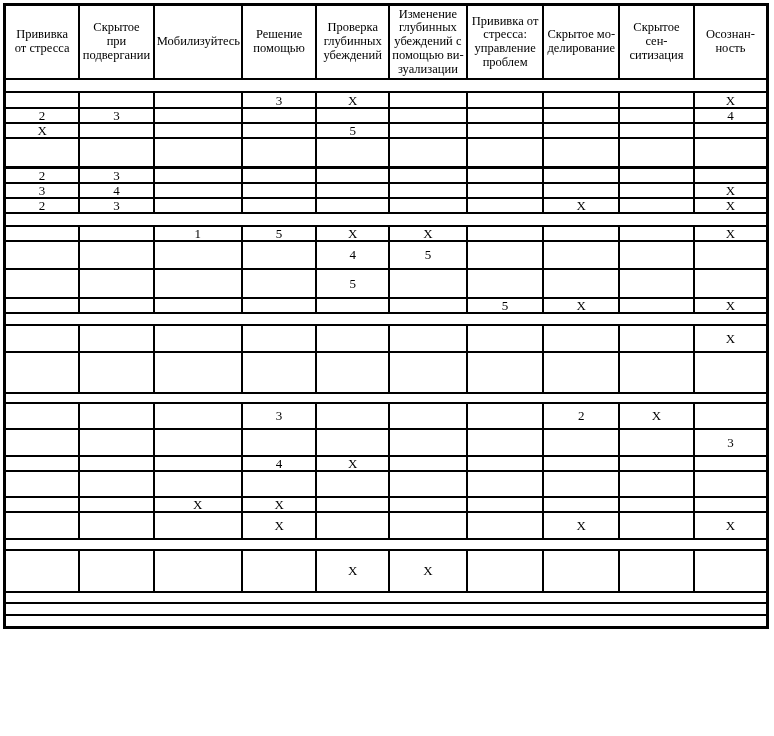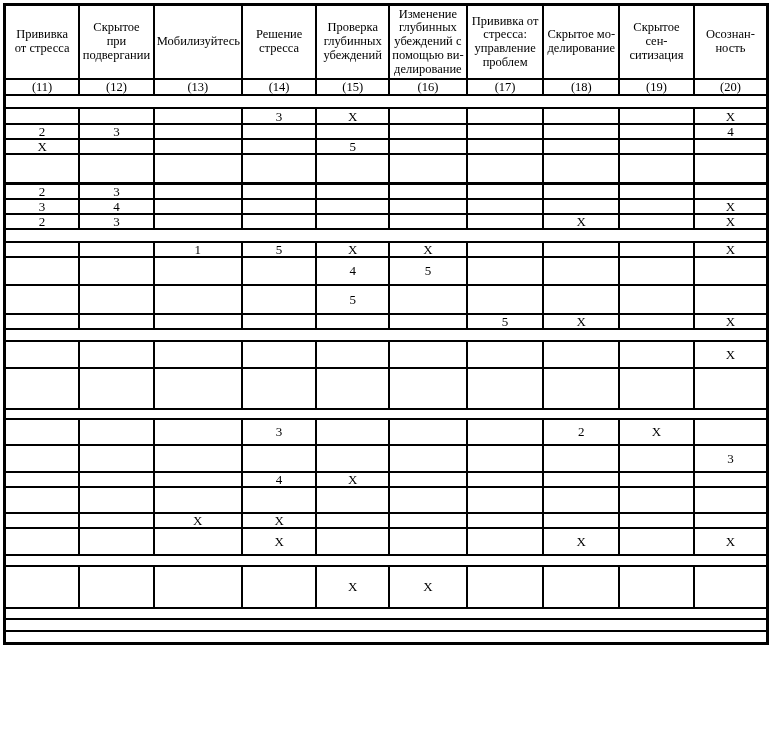--- a/index.html
+++ b/index.html
@@ -77,52 +77,40 @@
       <col style="width:72px">
     </colgroup>
     <thead id="sheet-head">
         <tr>
           <th class="col-title">Прививка
 от стресса</th>
           <th class="col-title">Скрытое при
 подвергании</th>
           <th class="col-title">Мобилизуйтесь</th>
           <th class="col-title">Решение
-стресса</th>
+помощью</th>
           <th class="col-title">Проверка
 глубинных
 убеждений</th>
           <th class="col-title">Изменение
 глубинных
 убеждений с
 помощью ви-
-делирование</th>
+зуализации</th>
           <th class="col-title">Прививка от
 стресса:
 управление
 проблем</th>
           <th class="col-title">Скрытое мо-
 делирование</th>
           <th class="col-title">Скрытое сен-
 ситизация</th>
           <th class="col-title">Осознан-
 ность</th>
         </tr>
-        <tr>
-          <th class="col-num">(11)</th>
-          <th class="col-num">(12)</th>
-          <th class="col-num">(13)</th>
-          <th class="col-num">(14)</th>
-          <th class="col-num">(15)</th>
-          <th class="col-num">(16)</th>
-          <th class="col-num">(17)</th>
-          <th class="col-num">(18)</th>
-          <th class="col-num">(19)</th>
-          <th class="col-num">(20)</th>
-        </tr>
       </thead>
     <tbody id="sheet-body">
         <tr class="sep-row" style="height: 13px;">
           <td colspan="10" class="cell"></td>
         </tr>
         <tr style="height: 16px;">
           <td class="cell" style="color: rgb(0, 0, 0);"></td>
           <td class="cell" style="color: rgb(0, 0, 0);"></td>
           <td class="cell" style="color: rgb(0, 0, 0);"></td>
           <td class="cell" style="color: rgb(0, 0, 0);">3</td>

